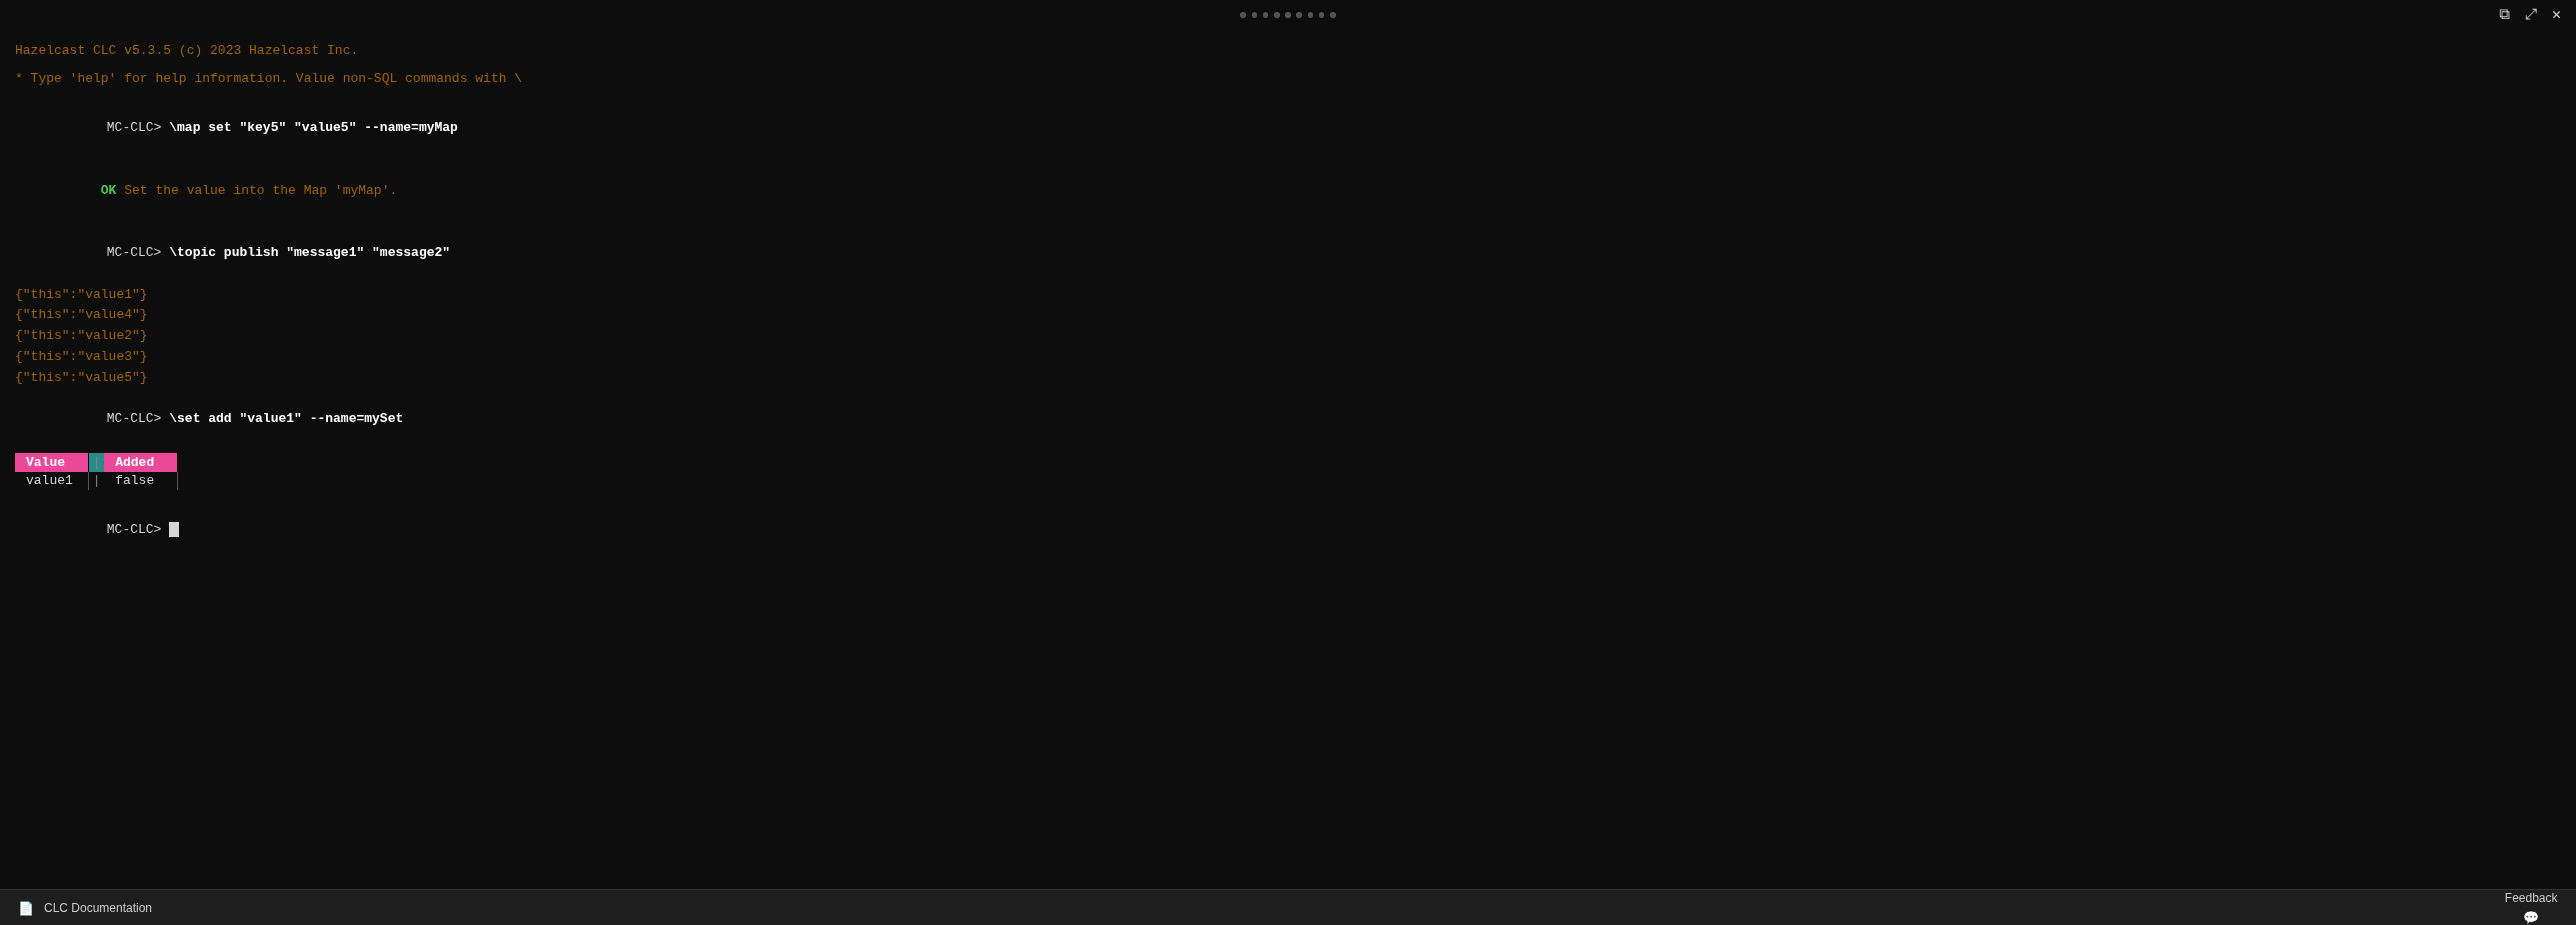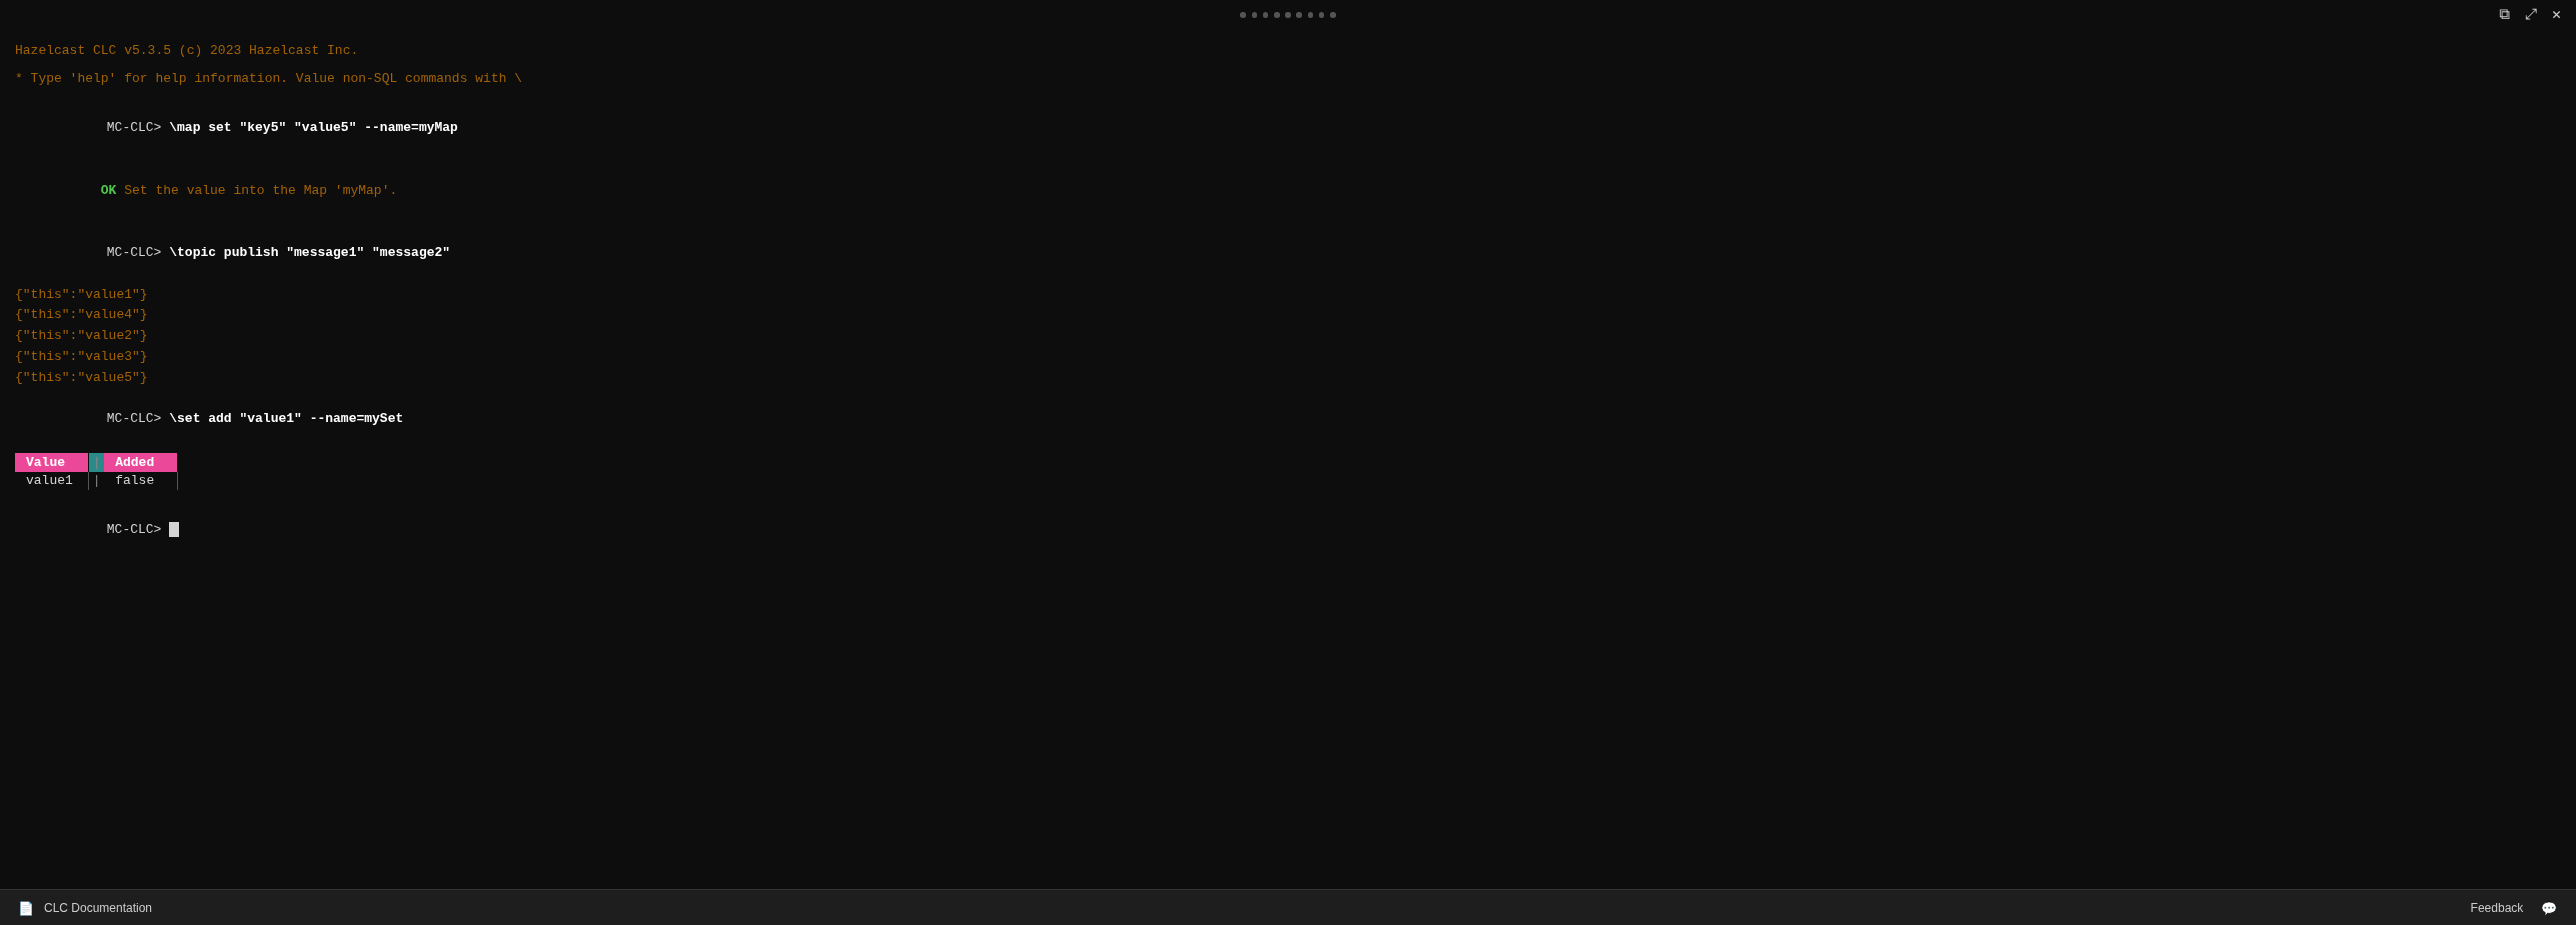--- a/index.html
+++ b/index.html
@@ -154,25 +154,26 @@
       font-size: 12px;
     }
 
     .status-bar-icon {
       font-size: 13px;
     }
 
     .status-bar-right {
       display: flex;
       align-items: center;
-      gap: 18px;
+      gap: 5px;
       color: #cccccc;
       font-family: -apple-system, BlinkMacSystemFont, 'Segoe UI', sans-serif;
       font-size: 12px;
       cursor: pointer;
+      flex-direction: column;
     }
 
     .feedback-icon {
       font-size: 13px;
     }
   </style>
 </head>
 <body>
 
 <div class="window-container">

